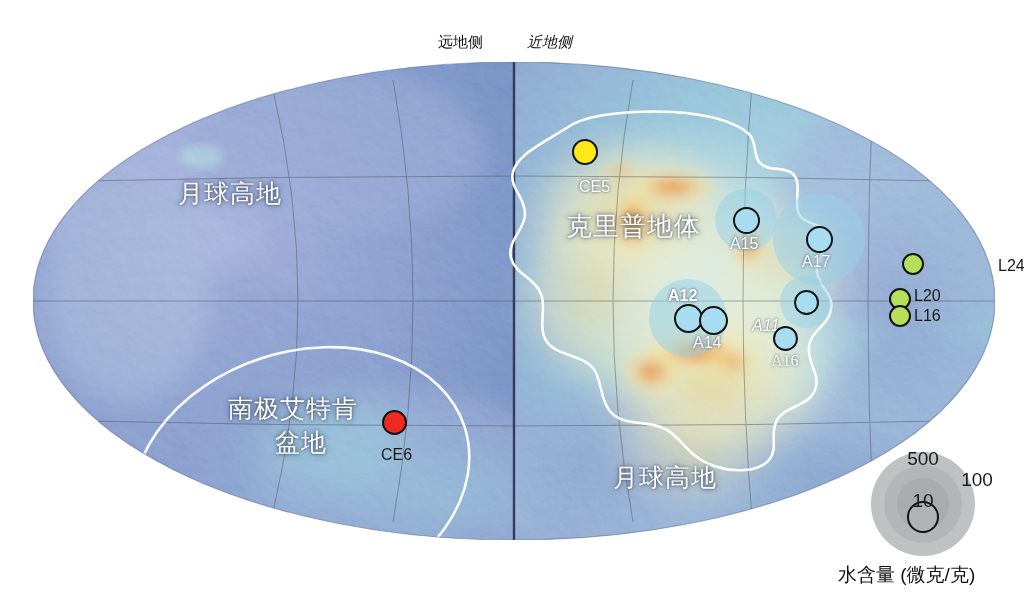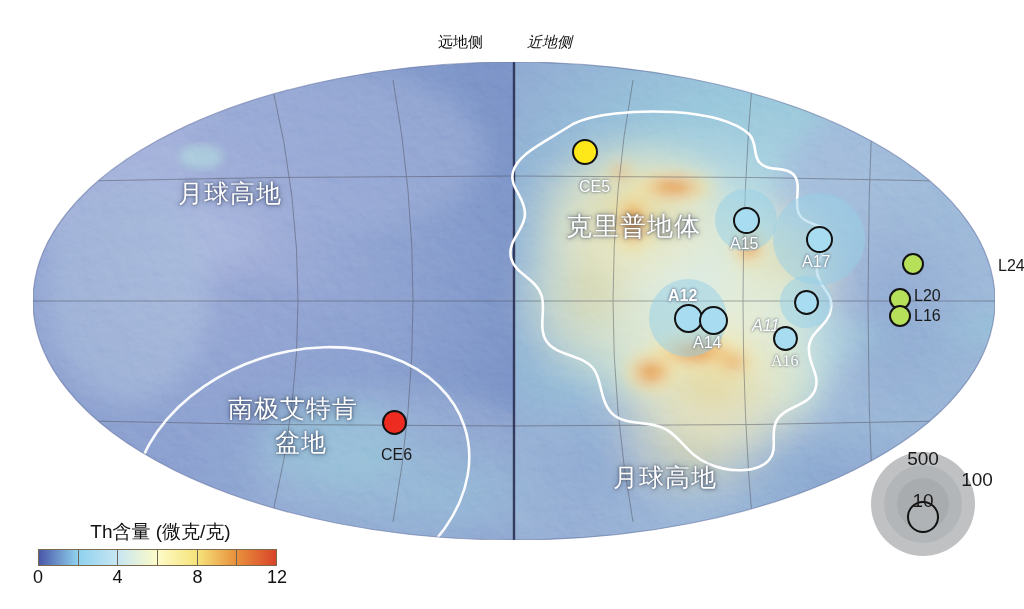--- a/index.html
+++ b/index.html
@@ -271,43 +271,27 @@
       <div class="site" style="left: 0px; top: 0px; width: 0px; height: 0px;">
         <div class="dot" style="left: 889px; top: 288px; width: 22px; height: 22px; background: rgb(182, 224, 90);"></div>
         <div class="tag tag-dark" style="left: 914px; top: 287px;">L20</div>
       </div>
       <div class="site" style="left: 0px; top: 0px; width: 0px; height: 0px;">
         <div class="dot" style="left: 889px; top: 305px; width: 22px; height: 22px; background: rgb(182, 224, 90);"></div>
         <div class="tag tag-dark" style="left: 914px; top: 307px;">L16</div>
       </div>
     </div>
 
-  <div id="th-legend">
-    <div id="th-title">Th含量 (微克/克)</div>
-    <div id="th-bar">
-        <div class="seg" style="background: linear-gradient(to right, rgb(74, 87, 168), rgb(143, 210, 238));"></div>
-        <div class="seg" style="background: linear-gradient(to right, rgb(143, 210, 238), rgb(199, 230, 243));"></div>
-        <div class="seg" style="background: linear-gradient(to right, rgb(199, 230, 243), rgb(253, 251, 200));"></div>
-        <div class="seg" style="background: linear-gradient(to right, rgb(253, 251, 200), rgb(246, 227, 122));"></div>
-        <div class="seg" style="background: linear-gradient(to right, rgb(246, 227, 122), rgb(232, 144, 60));"></div>
-        <div class="seg" style="background: linear-gradient(to right, rgb(232, 144, 60), rgb(217, 68, 42));"></div>
-      </div>
-    <div id="th-ticks">
-        <span style="left: 0%;">0</span>
-        <span style="left: 33.3%;">4</span>
-        <span style="left: 66.7%;">8</span>
-        <span style="left: 100%;">12</span>
-      </div>
-  </div>
 
   <div id="water-legend">
     <div id="water-circles">
       <div class="wc-outer" style="left:0;top:0;width:104px;height:104px;"></div>
       <div class="wc-mid" style="left:13px;top:13px;width:78px;height:78px;"></div>
       <div class="wc-inner" style="left:26px;top:26px;width:52px;height:52px;"></div>
       <div class="wc-core" style="left:36px;top:49px;width:32px;height:32px;"></div>
       <span style="left:52px;top:-4px;">500</span>
       <span style="left:60px;top:17px;margin-left:46px;">100</span>
       <span style="left:52px;top:38px;">10</span>
     </div>
+    <div id="water-title">水含量 (微克/克)</div>
   </div>
 
 </div>
 
 </body></html>

